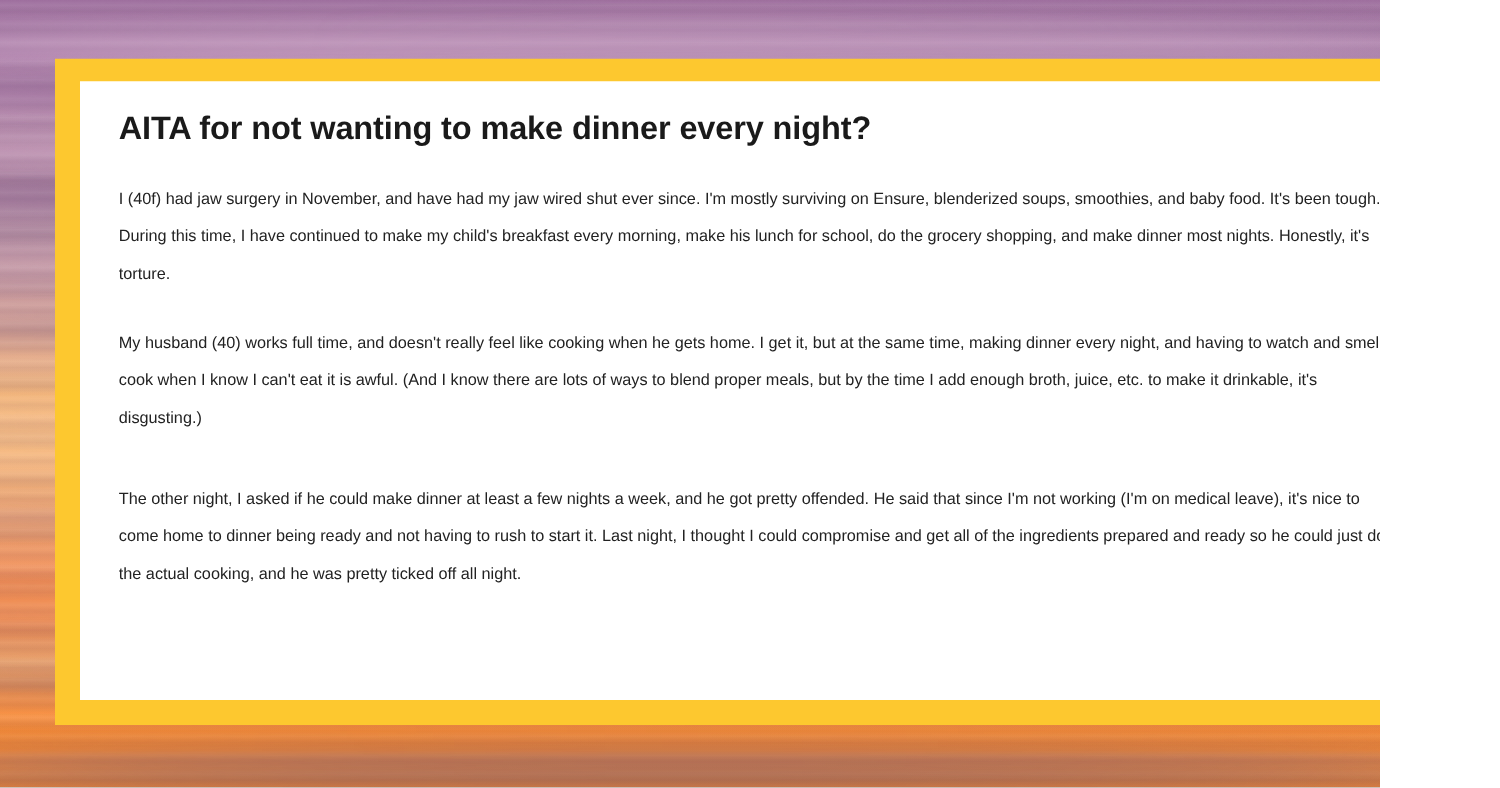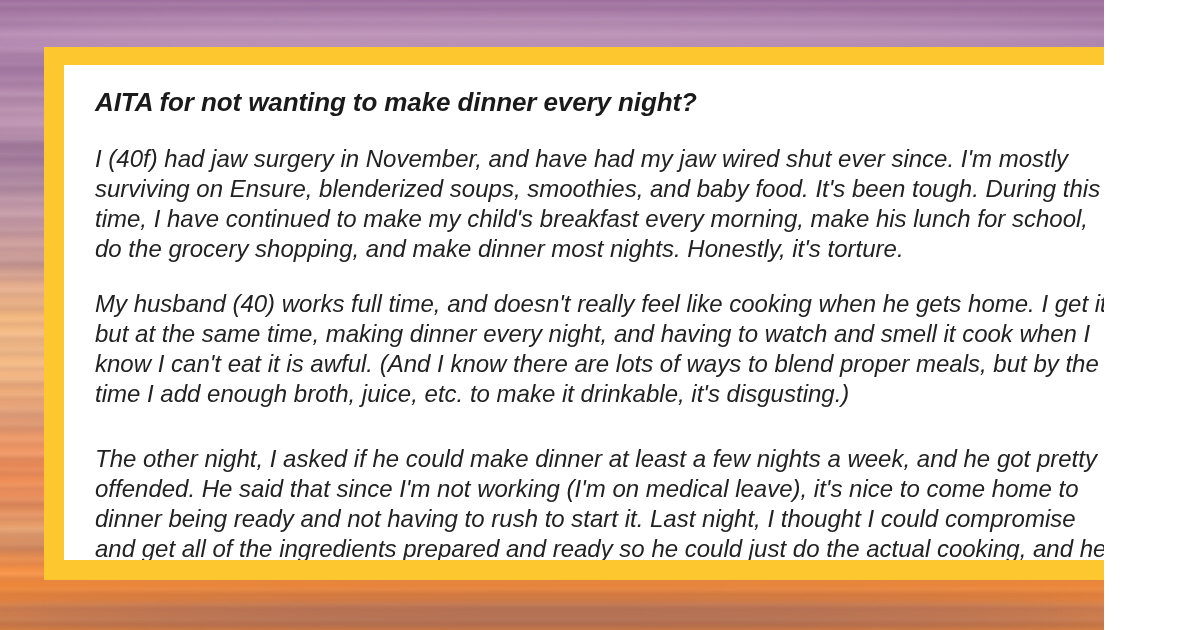--- a/index.html
+++ b/index.html
@@ -12,21 +12,20 @@
     overflow: hidden;
     font-family: "Liberation Sans", sans-serif;
   }
 
   #scene {
     position: relative;
     width: 1104px;
     height: 630px;
     overflow: hidden;
     background: #404040;
-    font-style: italic;
   }
 
   
   .sky-base {
     position: absolute;
     inset: 0;
     background: linear-gradient(
         to bottom,
         #9e6f9e 0%,
         #a678a6 6%,
@@ -133,21 +132,21 @@
     font-size: 26px;
     font-weight: 700;
     line-height: 1.2;
     color: #1a1a1a;
     letter-spacing: -0.1px;
   }
 
   .post-paragraph {
     margin: 0 0 25px 0;
     font-family: "Liberation Sans", sans-serif;
-    font-size: 24px;
+    font-size: 13px;
     line-height: 30px;
     color: #222222;
   }
   .post-paragraph:last-child { margin-bottom: 0; margin-top: 35px; }
 </style>
 </head>
 <body>
 
 <div id="scene">
 

